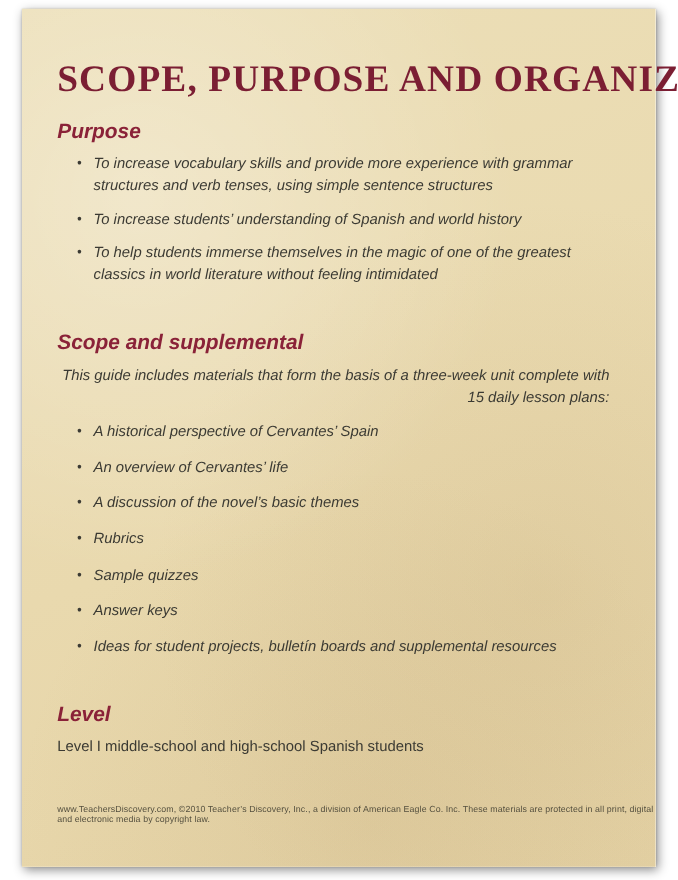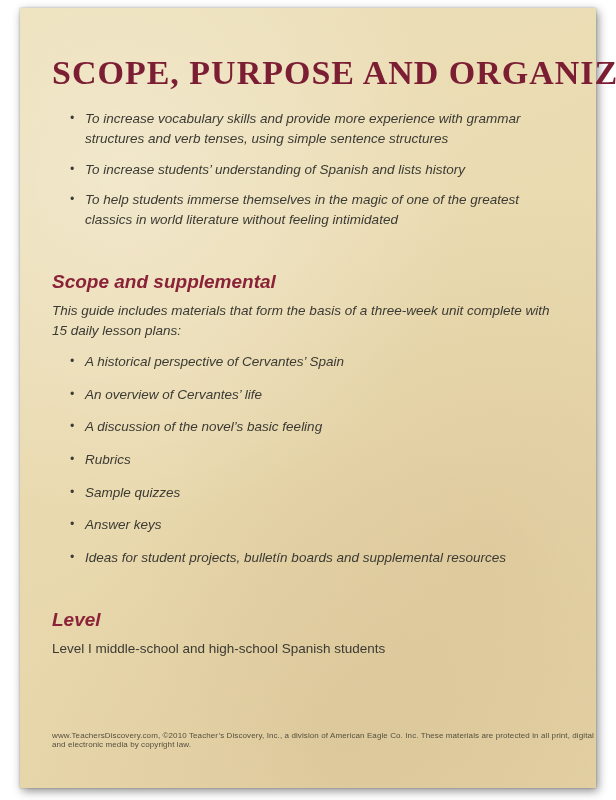--- a/index.html
+++ b/index.html
@@ -49,20 +49,21 @@
     font-size: 19px;
     color: #8a2238;
     margin: 0 0 8px 0;
   }
   .intro-text {
     font-style: italic;
     font-size: 13.5px;
     line-height: 1.45;
     color: #3b3a33;
     margin: 0 0 12px 0;
+    text-align: right;
   }
   ul.bullet-list {
     list-style: none;
     margin: 0;
     padding: 0 0 0 18px;
   }
   ul.bullet-list li {
     position: relative;
     font-style: italic;
     font-size: 13.5px;
@@ -101,36 +102,37 @@
 </style>
 </head>
 <body>
 
 <div class="canvas">
   <div class="page">
 
     <h1 class="page-title">SCOPE, PURPOSE AND ORGANIZATION</h1>
 
     <div class="section">
+      <h2 class="section-heading">Purpose</h2>
       <ul class="bullet-list">
         <li>To increase vocabulary skills and provide more experience with grammar structures and verb tenses, using simple sentence structures</li>
-        <li>To increase students’ understanding of Spanish and lists history</li>
+        <li>To increase students’ understanding of Spanish and world history</li>
         <li>To help students immerse themselves in the magic of one of the greatest classics in world literature without feeling intimidated</li>
       </ul>
     </div>
 
     <div class="spacer-lg"></div>
 
     <div class="section">
       <h2 class="section-heading">Scope and supplemental</h2>
       <p class="intro-text">This guide includes materials that form the basis of a three-week unit complete with 15 daily lesson plans:</p>
       <ul class="bullet-list wide-space">
         <li>A historical perspective of Cervantes’ Spain</li>
         <li>An overview of Cervantes’ life</li>
-        <li>A discussion of the novel’s basic feeling</li>
+        <li>A discussion of the novel’s basic themes</li>
         <li>Rubrics</li>
         <li>Sample quizzes</li>
         <li>Answer keys</li>
         <li>Ideas for student projects, bulletín boards and supplemental resources</li>
       </ul>
     </div>
 
     <div class="spacer-lg"></div>
 
     <div class="section">

